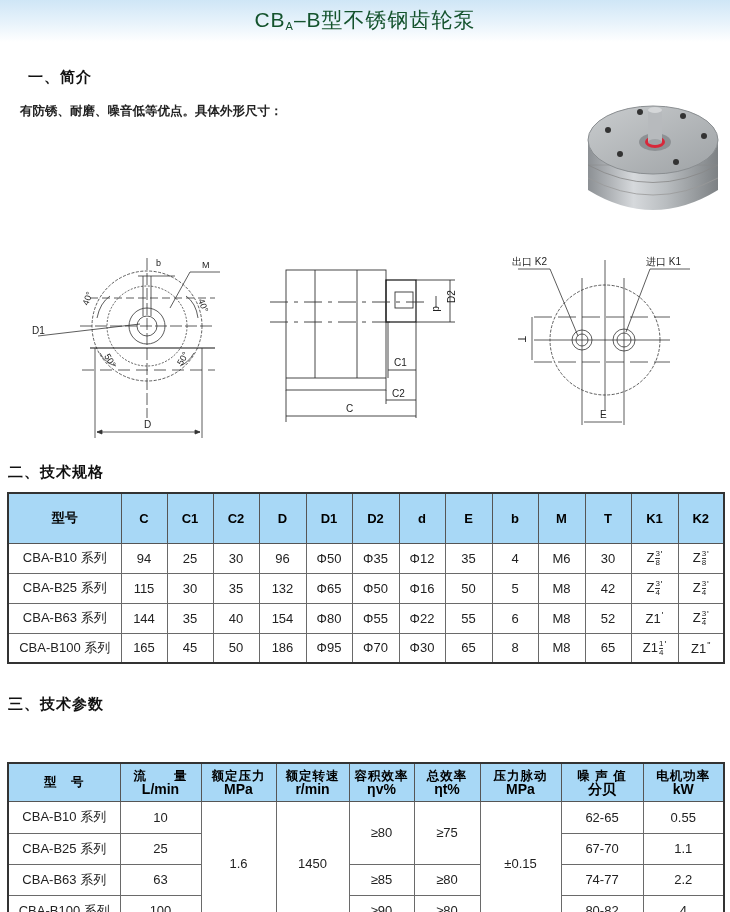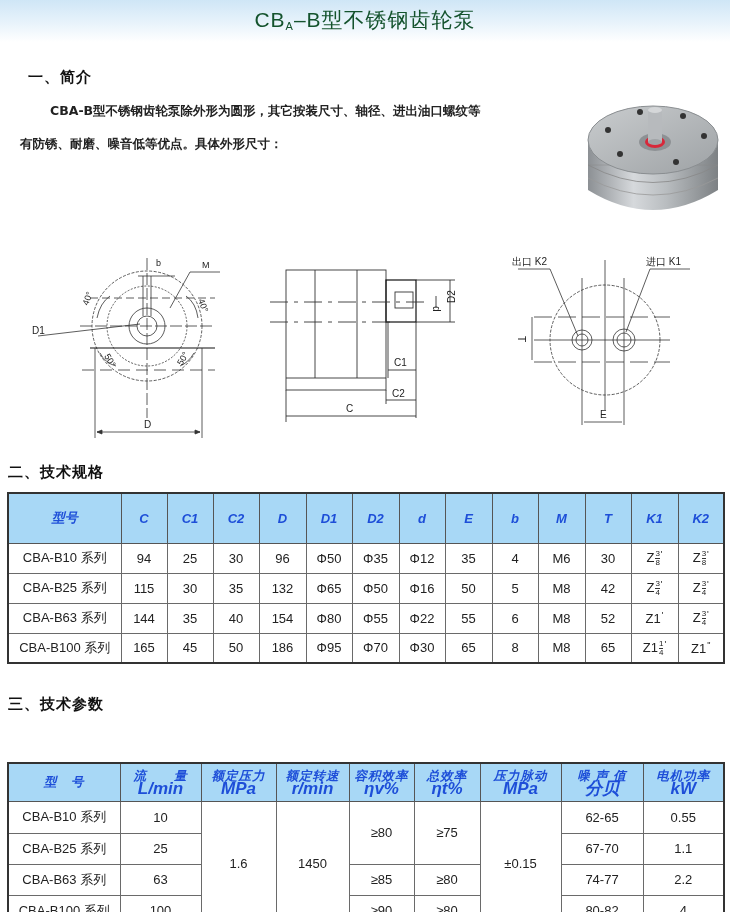--- a/index.html
+++ b/index.html
@@ -36,38 +36,37 @@
   
   table.spec {
     position: absolute; border-collapse: collapse; table-layout: fixed;
     font-family: "Liberation Sans", sans-serif; font-size: 13px; color: #222;
   }
   table.spec td, table.spec th {
     border: 1px solid #6a6a6a; text-align: center; vertical-align: middle; padding: 0;
   }
   table.spec { border: 2px solid #333; }
   table.spec th {
-    background: #a8d8f6; font-weight: bold; color: #1d4ed8; border-color: #555; font-style: italic;
+    background: #a8d8f6; font-weight: bold; color: #000000; border-color: #555;
   }
   table.spec td.model { text-align: center; font-size: 13px; }
-  .sub2 { display: block; font-size: 17px; font-weight: bold; line-height: 12px; }
+  .sub2 { display: block; font-size: 14px; font-weight: bold; line-height: 12px; }
   .hd2 { display: block; font-size: 12.5px; line-height: 14px; letter-spacing: 1px; }
   .frac { display: inline-flex; flex-direction: column; font-size: 8px; line-height: 8px; vertical-align: middle; margin-left: 1px; }
   .frac span:first-child { border-bottom: 1px solid #333; }
   .tick { font-size: 9px; vertical-align: super; margin-left: 1px; }
 </style>
 </head>
 <body>
 
 <div class="title-band"></div>
 <div class="page-title"><span>CB</span><sub>A</sub><span>–B型不锈钢齿轮泵</span></div>
 
 <div class="section-heading" style="left:28px; top:68px;">一、简介</div>
 <div class="intro">
-  <p class="indent">CBΑ-B型不锈钢齿轮泵除外形为圆形，其它按装尺寸、轴径、进出油口螺纹等</p>
   <p>有防锈、耐磨、噪音低等优点。具体外形尺寸：</p>
 </div>
 
 <svg class="photo" viewBox="0 0 146 132">
   <defs>
     <linearGradient id="body" x1="0" x2="1">
       <stop offset="0" stop-color="#8c9094"></stop>
       <stop offset="0.35" stop-color="#d6d9dc"></stop>
       <stop offset="0.6" stop-color="#b9bdc0"></stop>
       <stop offset="1" stop-color="#7d8184"></stop>

